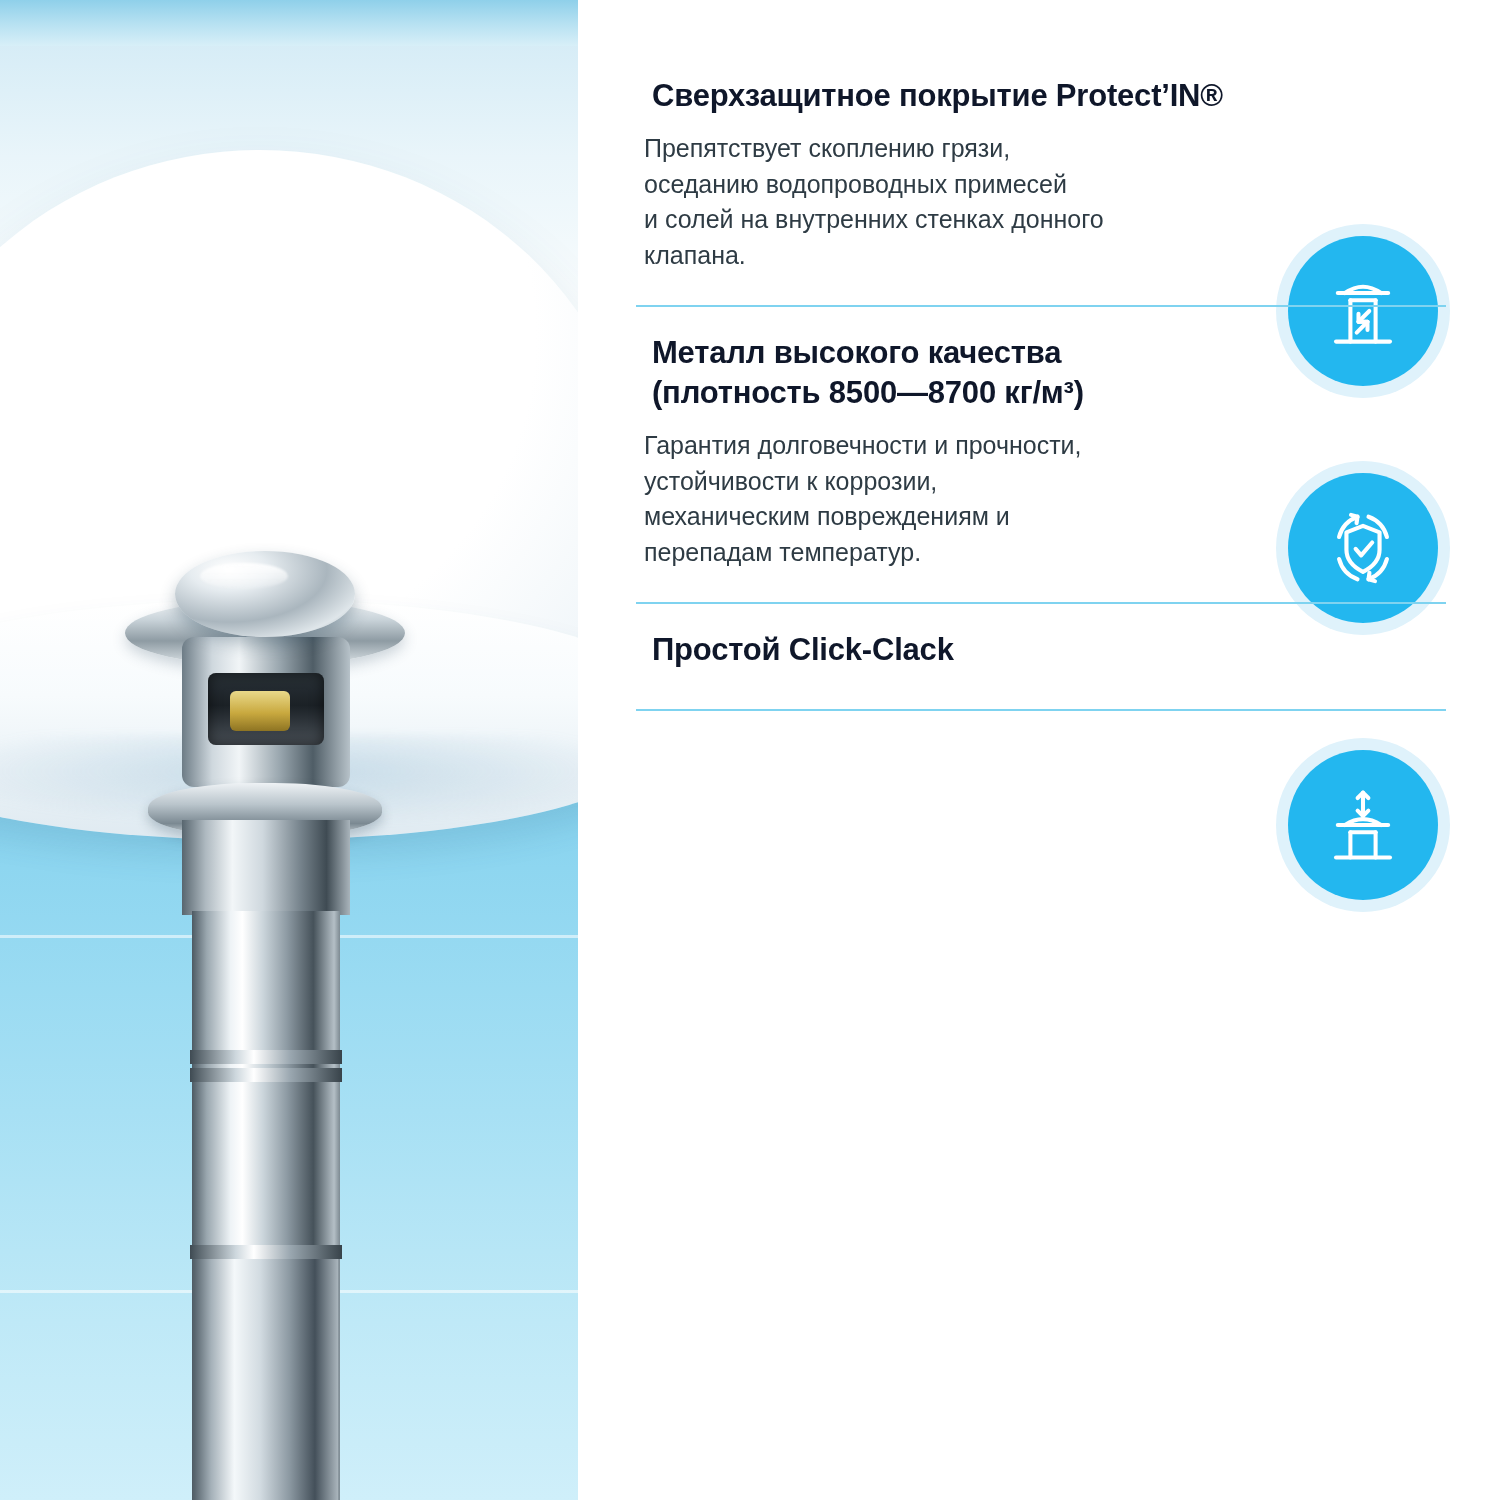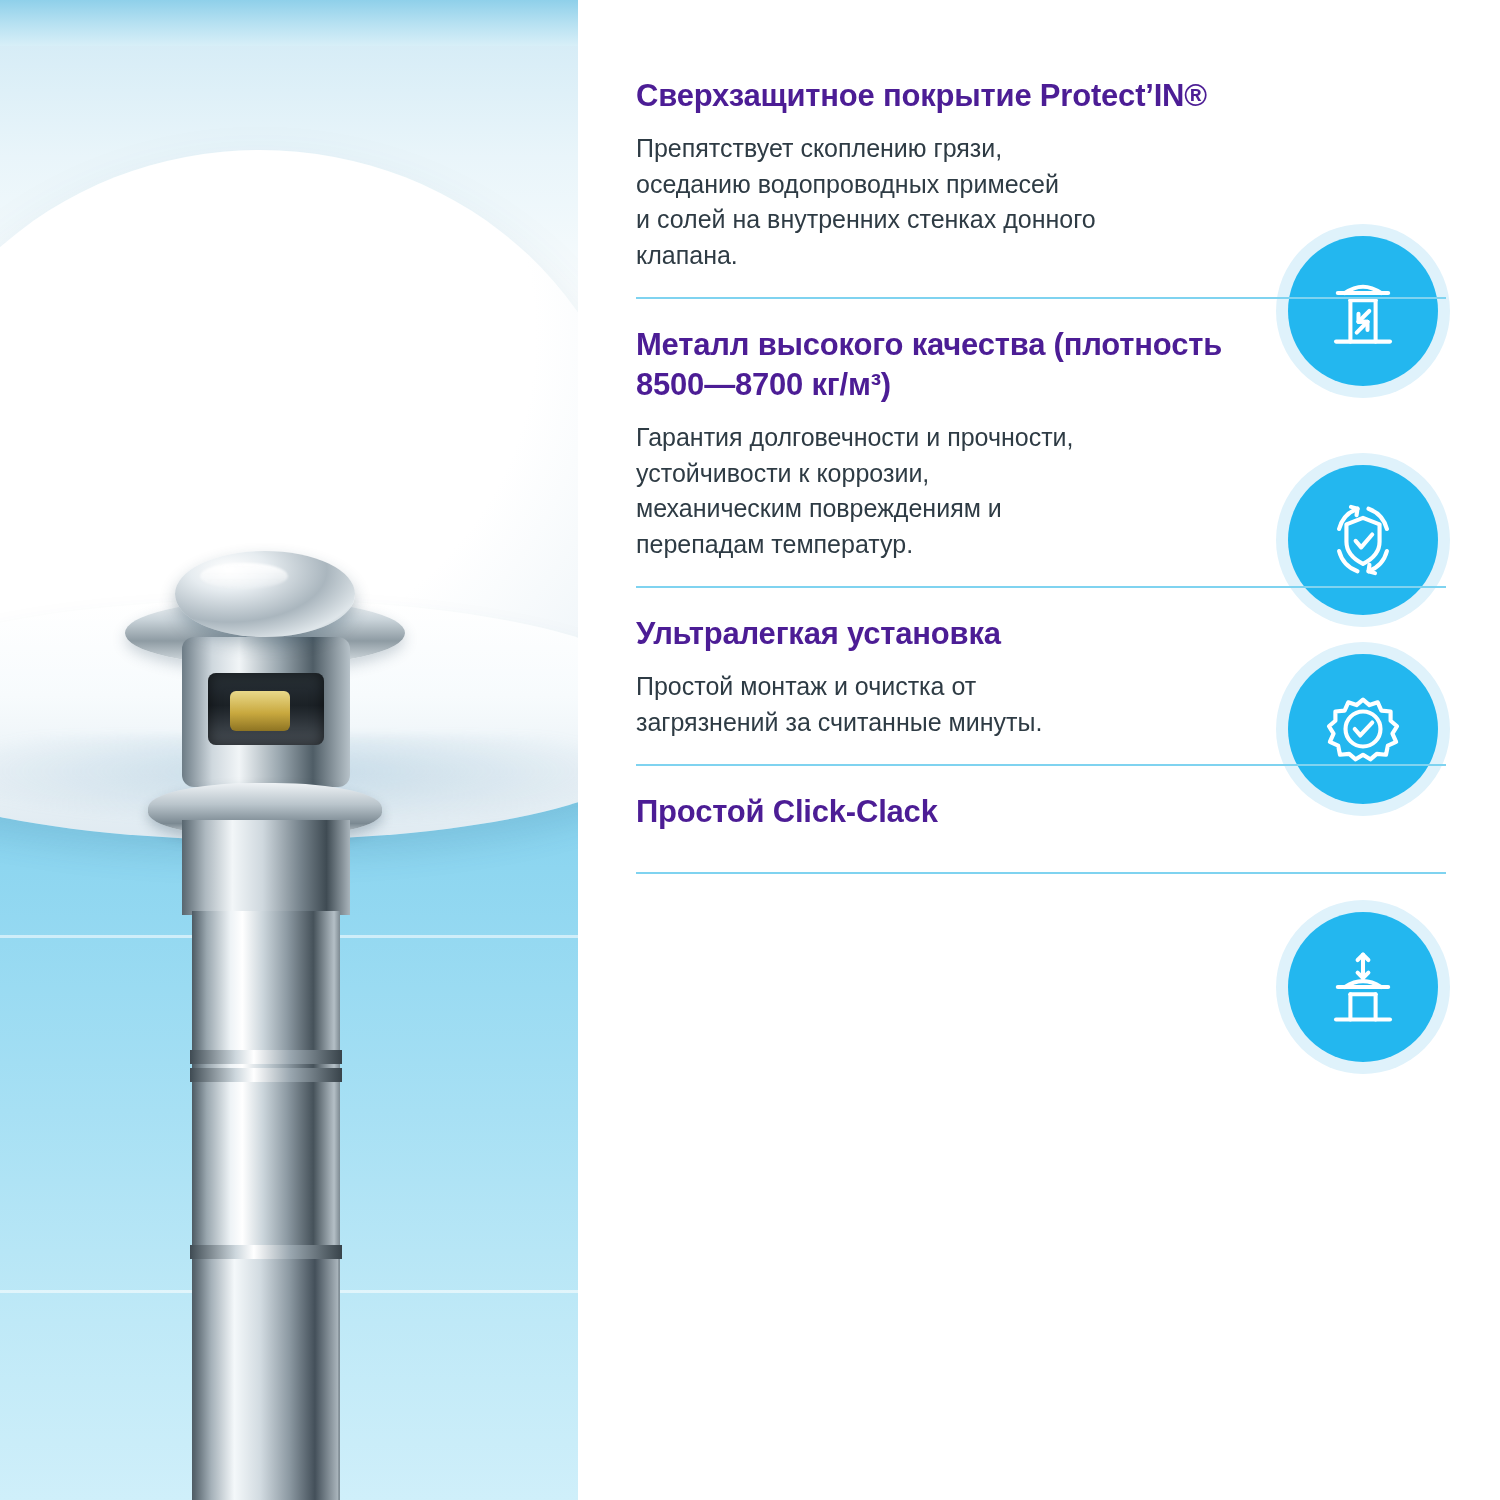--- a/index.html
+++ b/index.html
@@ -197,30 +197,30 @@
     bottom: 0;
     width: 100%;
     height: 2px;
     background: #7fd3f0;
   }
   .feature:last-child .divider { background: #7fd3f0; }
   .f-title {
     font-size: 31px;
     font-weight: bold;
     line-height: 1.27;
-    color: #4c1d95;
-    margin: 0 0 16px 0;
+    color: #0f172a;
+    margin: 0 0 16px 16px;
     letter-spacing: -0.2px;
     max-width: 640px;
   }
   .f-body {
     font-size: 25px;
     line-height: 1.42;
     color: #2e3b44;
-    margin: 0;
+    margin: 8px;
     max-width: 640px;
     white-space: pre-line;
   }
   
   .badge {
     position: absolute;
     right: 8px;
     width: 150px;
     height: 150px;
     border-radius: 50%;
@@ -310,33 +310,20 @@
           <path d="M44 16 L37 14 M44 16 L43 23"></path>
           <path d="M76 62 A32 32 0 0 1 56 84"></path>
           <path d="M56 84 L63 86 M56 84 L57 77"></path>
           <path d="M76 38 A32 32 0 0 0 56 16"></path>
           <path d="M24 62 A32 32 0 0 0 44 84"></path>
         </svg>
       </div>
       <div class="divider"></div>
     </div>
 
-    <div class="feature">
-      <h2 class="f-title">Ультралегкая установка</h2>
-      <p class="f-body">Простой монтаж и очистка от
-загрязнений за считанные минуты.</p>
-      <div class="badge b3">
-        <svg width="92" height="92" viewBox="0 0 100 100" fill="none" stroke="#ffffff" stroke-width="4.5" stroke-linecap="round" stroke-linejoin="round">
-          <path d="M50 18 L57 24 L66 21 L70 30 L80 31 L80 41 L87 47 L82 55 L86 64 L77 68 L75 78 L65 77 L58 83 L50 78 L42 83 L35 77 L25 78 L23 68 L14 64 L18 55 L13 47 L20 41 L20 31 L30 30 L34 21 L43 24 Z"></path>
-          <circle cx="50" cy="50" r="19"></circle>
-          <path d="M41 50 L47 57 L60 43"></path>
-        </svg>
-      </div>
-      <div class="divider"></div>
-    </div>
 
     <div class="feature">
       <h2 class="f-title">Простой Click-Clack</h2>
       <div class="badge b4">
         <svg width="90" height="90" viewBox="0 0 100 100" fill="none" stroke="#ffffff" stroke-width="4.5" stroke-linecap="round" stroke-linejoin="round">
           <path d="M50 14 V40"></path>
           <path d="M44 20 L50 14 L56 20"></path>
           <path d="M44 34 L50 40 L56 34"></path>
           <path d="M22 50 H78"></path>
           <path d="M30 50 q20 -13 40 0"></path>

